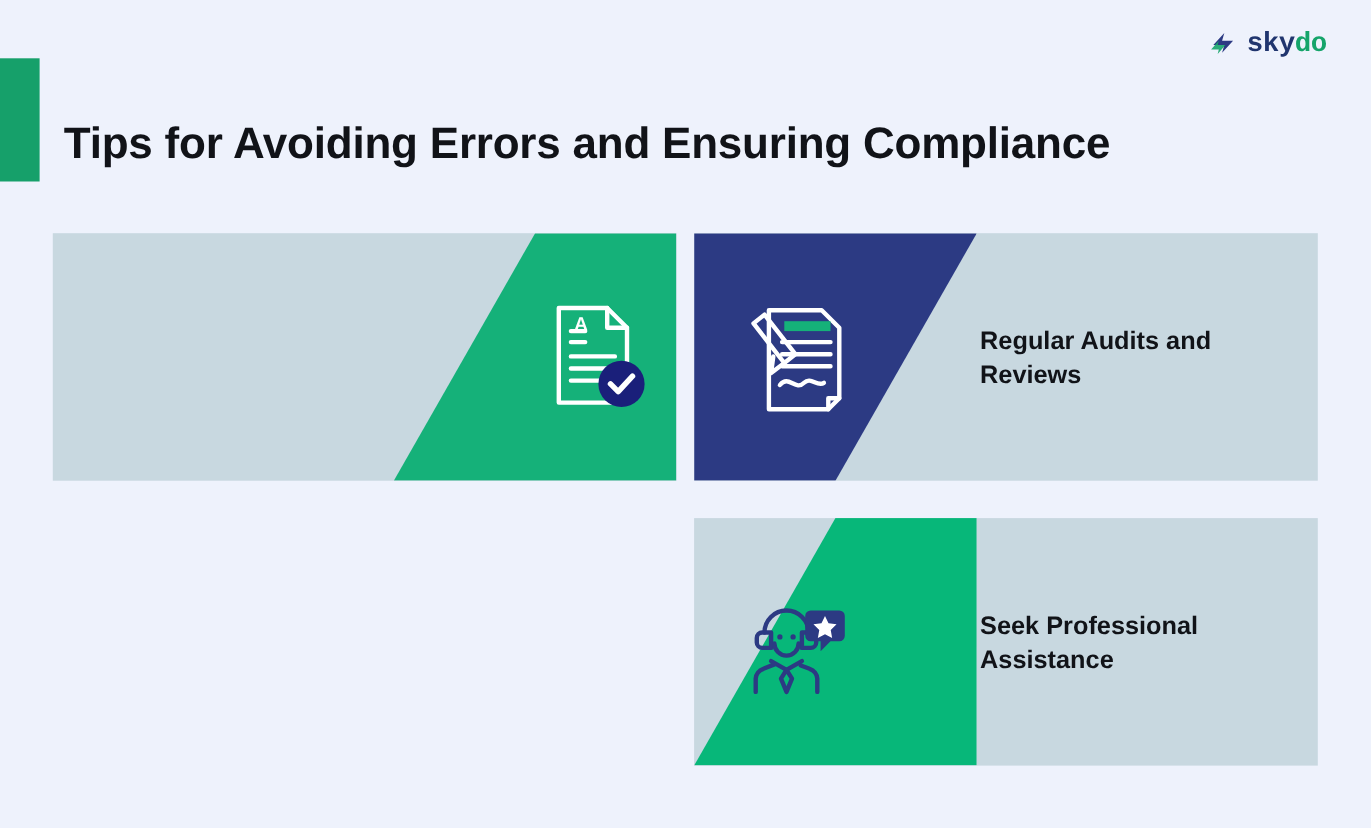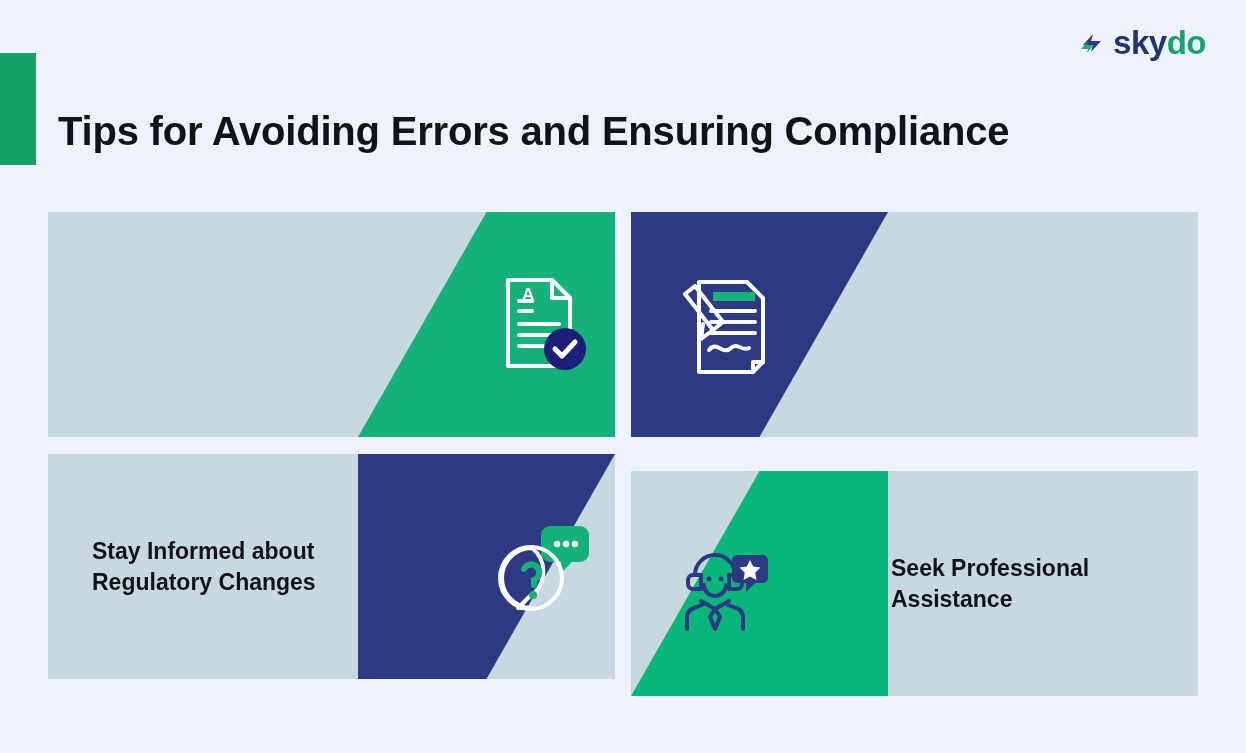--- a/index.html
+++ b/index.html
@@ -23,24 +23,25 @@
     display: flex;
     align-items: center;
     gap: 7px;
   }
   .logo-mark {
     width: 26px;
     height: 26px;
     display: block;
   }
   .logo-text {
-    font-size: 33px;
+    font-size: 25px;
     font-weight: bold;
     letter-spacing: -0.5px;
     line-height: 1;
+    font-family: Liberation Mono, monospace;
   }
   .logo-text .sky { color: #20356e; }
   .logo-text .do  { color: #15a46a; }
 
   
   .accent-bar {
     position: absolute;
     left: 0;
     top: 53px;
     width: 36px;
@@ -145,51 +146,38 @@
         <path d="M33 54 h40 M33 65 h40 M33 76 h28"></path>
       </g>
       <text x="36" y="30" font-family="Liberation Sans, sans-serif" font-size="17" font-weight="bold" fill="#ffffff">A</text>
       <circle cx="79" cy="79" r="21" fill="#1a1f7a"></circle>
       <path d="M69 79 l7 7 l13 -14" fill="none" stroke="#ffffff" stroke-width="5" stroke-linecap="round" stroke-linejoin="round"></path>
     </svg>
   </div>
 
   <div class="cell tr">
     <div class="shape"></div>
+    <div class="panel-label">Regular Audits and Reviews</div>
     <svg class="panel-icon" viewBox="0 0 110 110">
       <g fill="none" stroke="#ffffff" stroke-width="4" stroke-linejoin="round" stroke-linecap="round">
         <path d="M30 12 H78 L94 28 V92 L84 102 H30 Z"></path>
         <path d="M84 102 V92 H94"></path>
       </g>
       <rect x="44" y="22" width="42" height="9" fill="#15b179"></rect>
       <g fill="none" stroke="#ffffff" stroke-width="4" stroke-linecap="round">
         <path d="M42 41 h44 M42 52 h44 M42 63 h44"></path>
         <path d="M40 80 c8 -10 14 6 22 -2 c6 -6 12 4 18 0"></path>
       </g>
       <g fill="none" stroke="#ffffff" stroke-width="4" stroke-linejoin="round" stroke-linecap="round">
         <path d="M16 24 l10 -8 l28 36 l-10 8 Z"></path>
         <path d="M44 60 l-12 9 l2 -15"></path>
       </g>
     </svg>
   </div>
 
-  <div class="cell bl">
-    <div class="shape"></div>
-    <div class="panel-label">Stay Informed about Regulatory Changes</div>
-    <svg class="panel-icon" viewBox="0 0 110 110">
-      <path d="M62 14 h30 a9 9 0 0 1 9 9 v18 a9 9 0 0 1 -9 9 h-8 l-11 11 v-11 h-11 a9 9 0 0 1 -9 -9 v-18 a9 9 0 0 1 9 -9 z" fill="#15b179"></path>
-      <circle cx="69" cy="32" r="3.2" fill="#ffffff"></circle>
-      <circle cx="78" cy="32" r="3.2" fill="#ffffff"></circle>
-      <circle cx="87" cy="32" r="3.2" fill="#ffffff"></circle>
-      <path d="M44 36 a30 30 0 1 0 0 60 h-14 l11 -11 a30 30 0 0 0 3 -49 z" fill="none" stroke="#ffffff" stroke-width="4" stroke-linejoin="round"></path>
-      <circle cx="43" cy="66" r="31" fill="none" stroke="#ffffff" stroke-width="4"></circle>
-      <path d="M36 57 a8 8 0 1 1 10 11 v5" fill="none" stroke="#15b179" stroke-width="6" stroke-linecap="round"></path>
-      <circle cx="45" cy="83" r="4" fill="#15b179"></circle>
-    </svg>
-  </div>
 
   <div class="cell br">
     <div class="shape"></div>
     <div class="panel-label">Seek Professional Assistance</div>
     <svg class="panel-icon" viewBox="0 0 110 110">
       <g fill="none" stroke="#2c3a83" stroke-width="4" stroke-linejoin="round" stroke-linecap="round">
         <path d="M24 46 a20 20 0 0 1 40 0"></path>
         <path d="M22 46 h8 v14 h-8 a5 5 0 0 1 -5 -5 v-4 a5 5 0 0 1 5 -5 z"></path>
         <path d="M58 46 h8 a5 5 0 0 1 5 5 v4 a5 5 0 0 1 -5 5 h-8 z"></path>
         <path d="M33 56 a11 11 0 0 0 22 0"></path>

